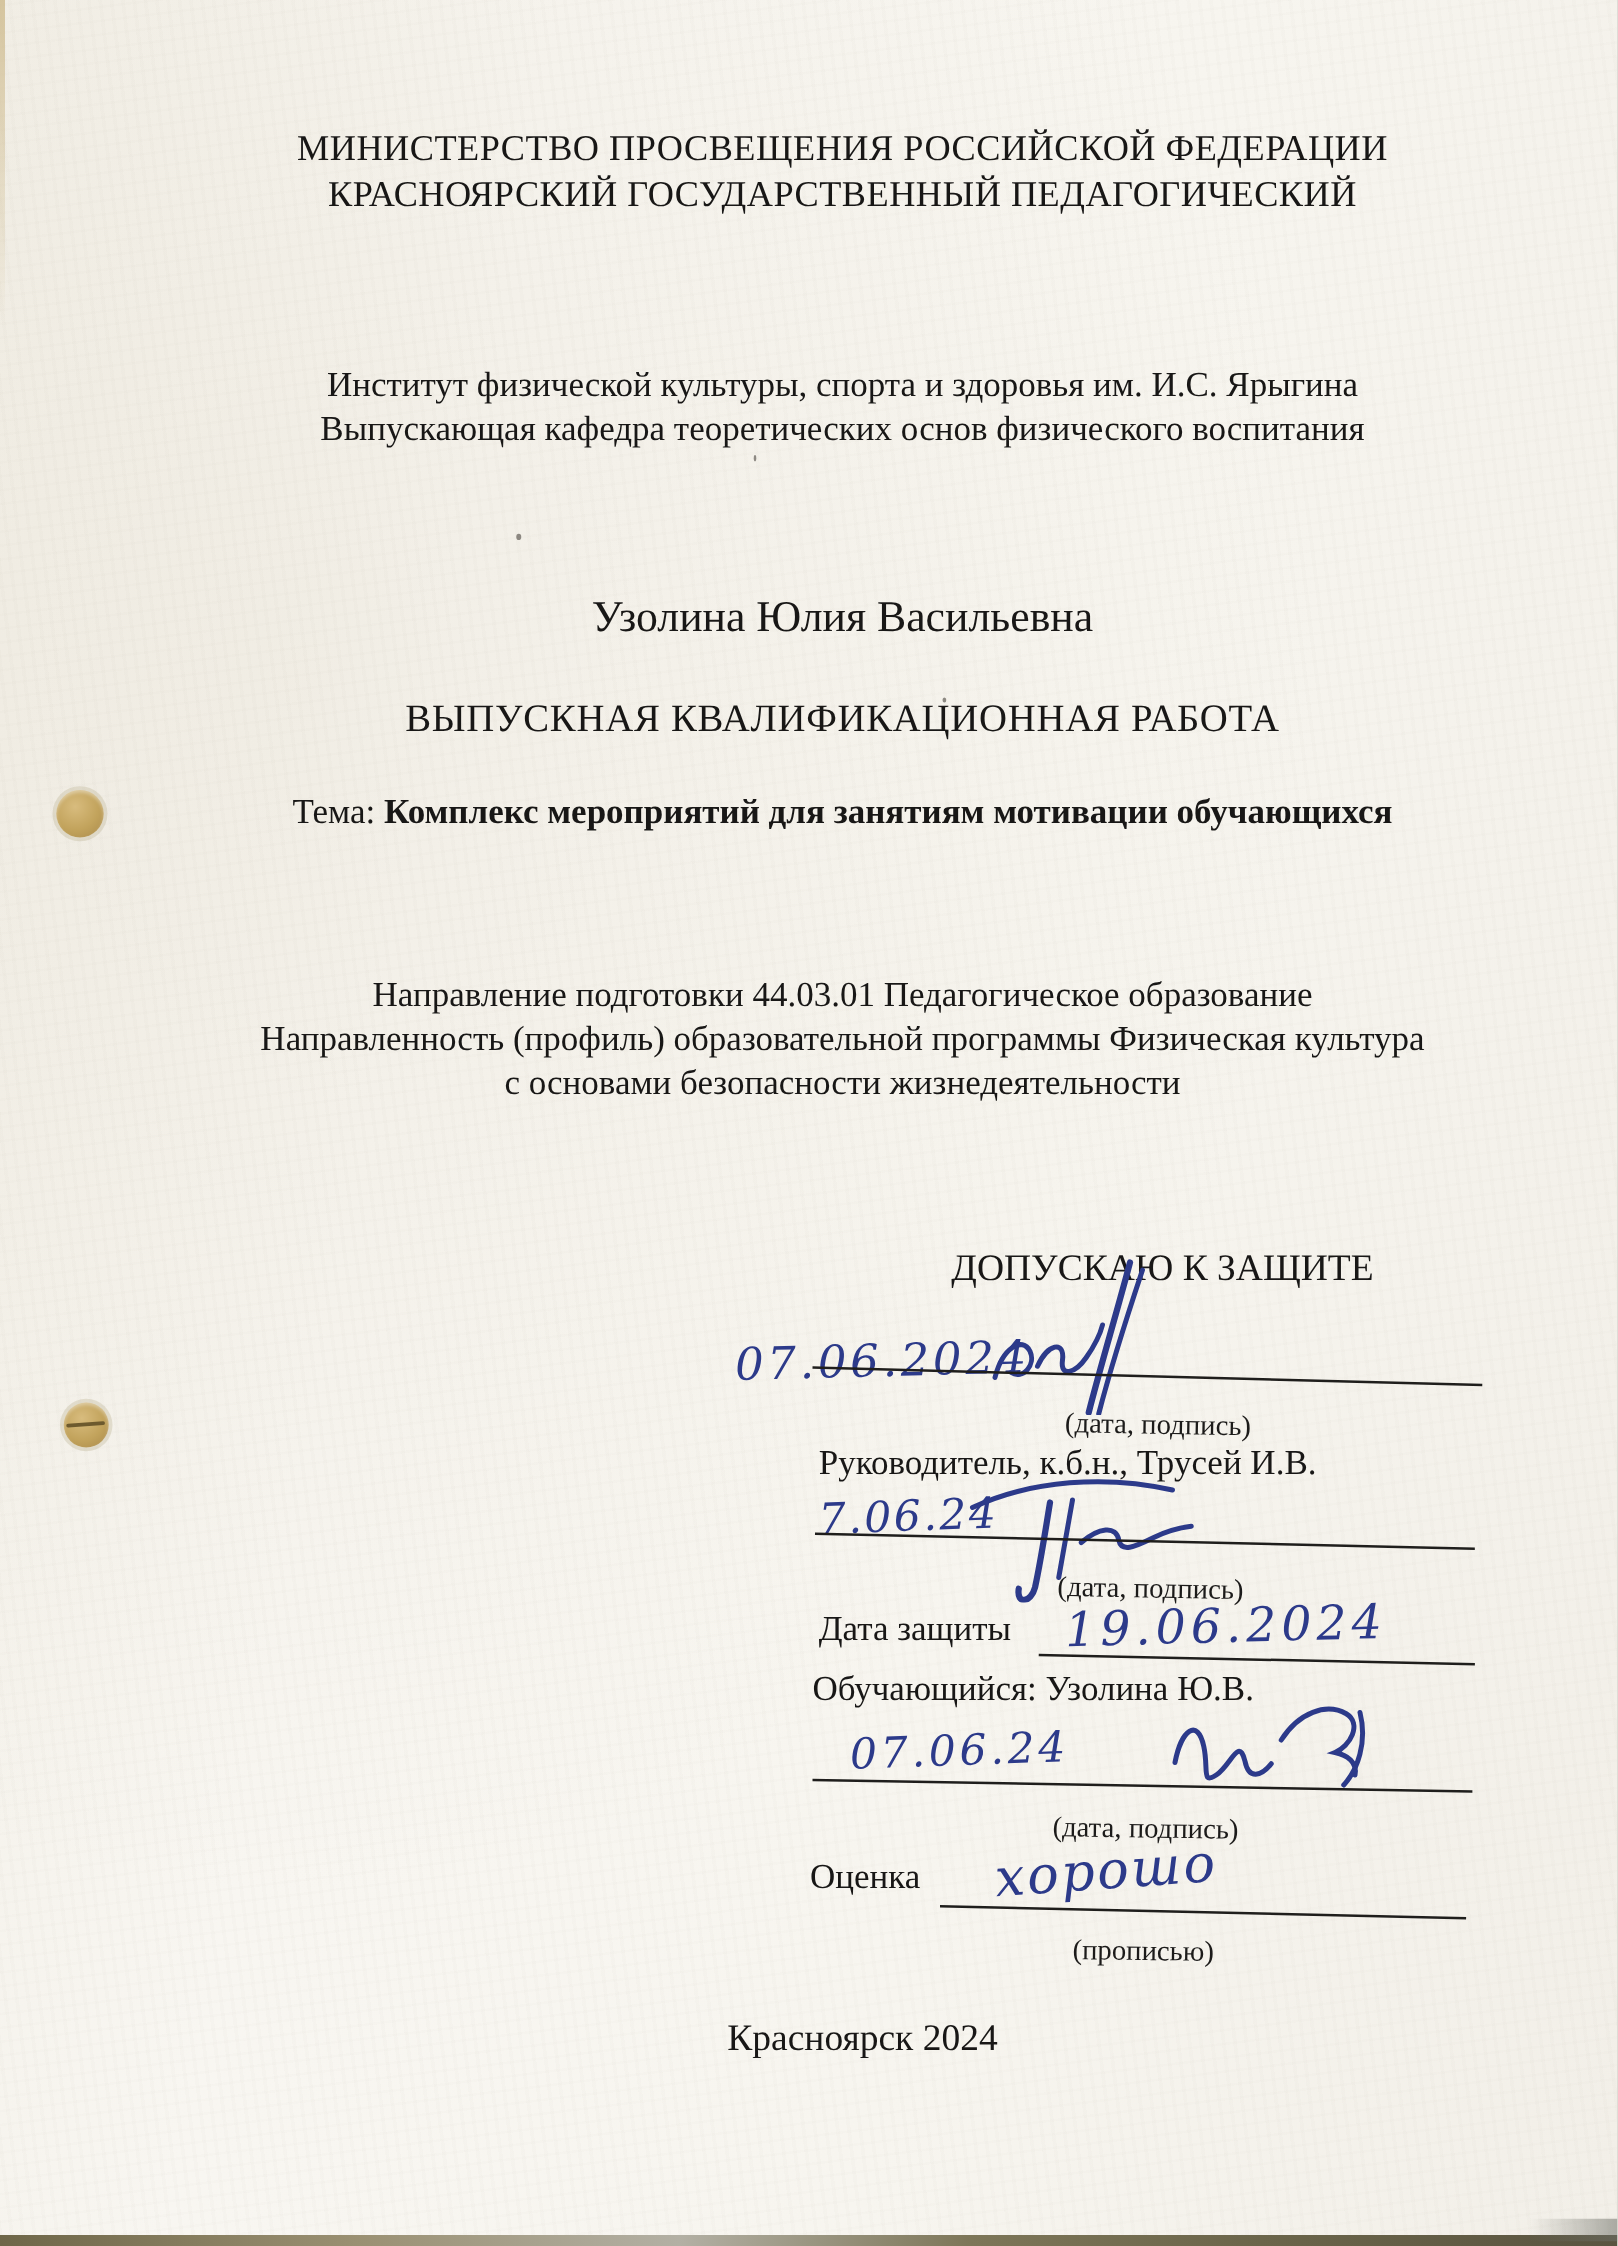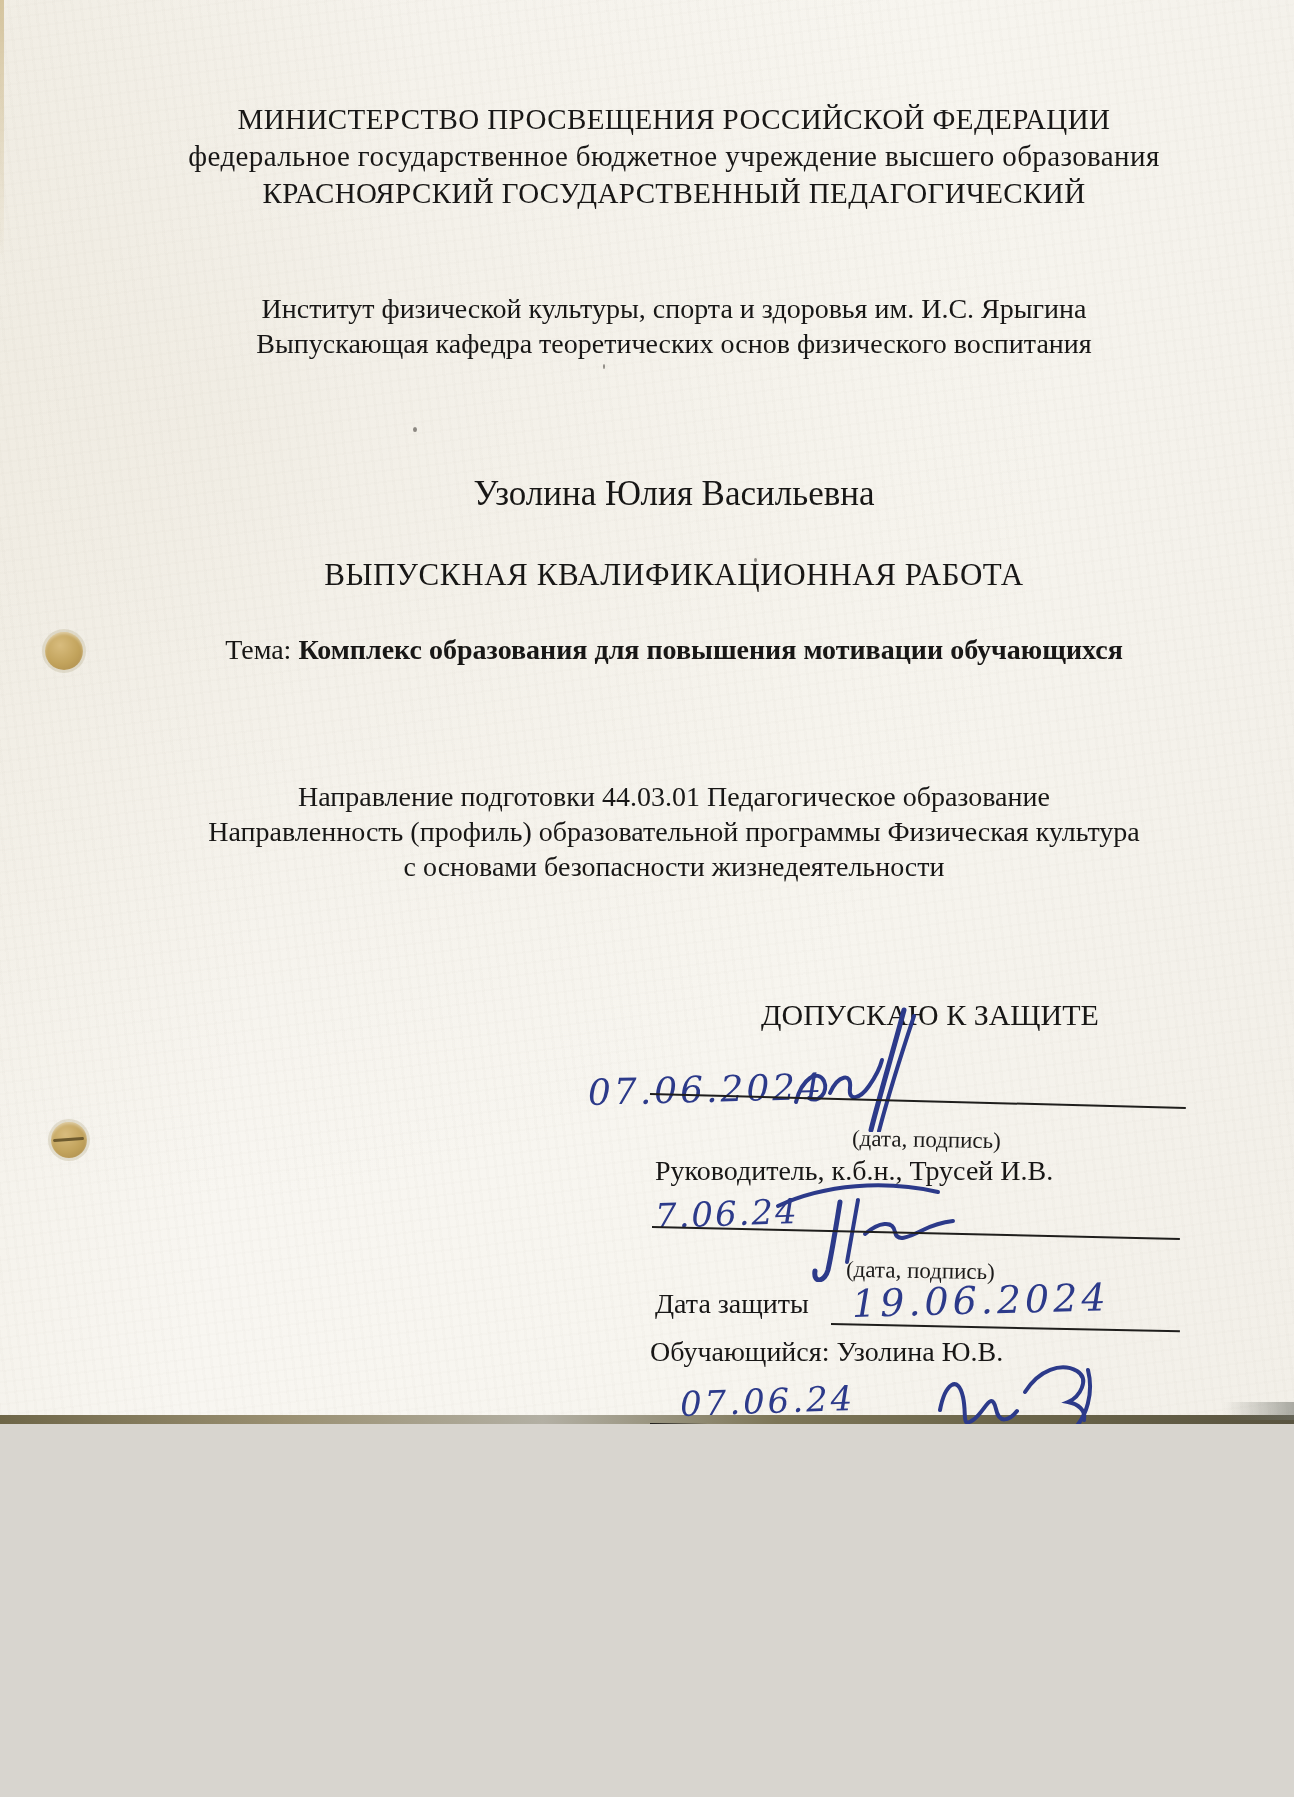--- a/index.html
+++ b/index.html
@@ -1,18 +1,18 @@
 <!DOCTYPE html>
 <html><head>
 <meta charset="utf-8">
 <style>
   html,body{margin:0;padding:0;background:#d8d5cf;}
   .page{
     position:relative;
-    width:1294px;height:1424px;
+    width:1294px;height:1797px;
     margin:0 auto;
     background:
       radial-gradient(ellipse at 18% 30%, rgba(222,214,196,.25), rgba(0,0,0,0) 55%),
       linear-gradient(100deg, #f3f0e8 0%, #f8f6f1 28%, #f7f5ef 62%, #f2efe8 100%);
     overflow:hidden;
     font-family:"Liberation Serif","DejaVu Serif",serif;
     color:#181716;
   }
   .texture{
     position:absolute;inset:0;pointer-events:none;
@@ -65,35 +65,34 @@
   <div class="hole" style="left:51px;top:1122px;width:36px;height:36px;">
     <div class="hole-crease" style="left:2px;top:16px;width:31px;height:3px;"></div>
   </div>
 
   <div class="speck" style="left:413px;top:427px;width:4px;height:5px;"></div>
   <div class="speck" style="left:754px;top:558px;width:3px;height:4px;"></div>
   <div class="speck" style="left:603px;top:364px;width:2px;height:5px;"></div>
 
   <div class="centered hdr" style="top:101px;">
     <div>МИНИСТЕРСТВО ПРОСВЕЩЕНИЯ РОССИЙСКОЙ ФЕДЕРАЦИИ</div>
-    <div>федеральное государственное бюджетное учреждение высшего образования</div>
     <div>КРАСНОЯРСКИЙ ГОСУДАРСТВЕННЫЙ ПЕДАГОГИЧЕСКИЙ</div>
   </div>
 
   <div class="centered inst" style="top:291px;">
     <div>Институт физической культуры, спорта и здоровья им. И.С. Ярыгина</div>
     <div>Выпускающая кафедра теоретических основ физического воспитания</div>
   </div>
 
   <div class="centered author" style="top:474px;">Узолина Юлия Васильевна</div>
 
   <div class="centered worktype" style="top:557px;">ВЫПУСКНАЯ КВАЛИФИКАЦИОННАЯ РАБОТА</div>
 
   <div class="centered topic" style="top:631px;">
-    <div><span>Тема:</span> <b>Комплекс образования для повышения мотивации обучающихся</b></div>
+    <div><span>Тема:</span> <b>Комплекс мероприятий для занятиям мотивации обучающихся</b></div>
   </div>
 
   <div class="centered program" style="top:779px;">
     <div>Направление подготовки 44.03.01 Педагогическое образование</div>
     <div>Направленность (профиль) образовательной программы Физическая культура</div>
     <div>с основами безопасности жизнедеятельности</div>
   </div>
 
   <div class="appr" style="left:700px;top:998px;width:460px;text-align:center;font-size:30px;">ДОПУСКАЮ К ЗАЩИТЕ</div>
 

